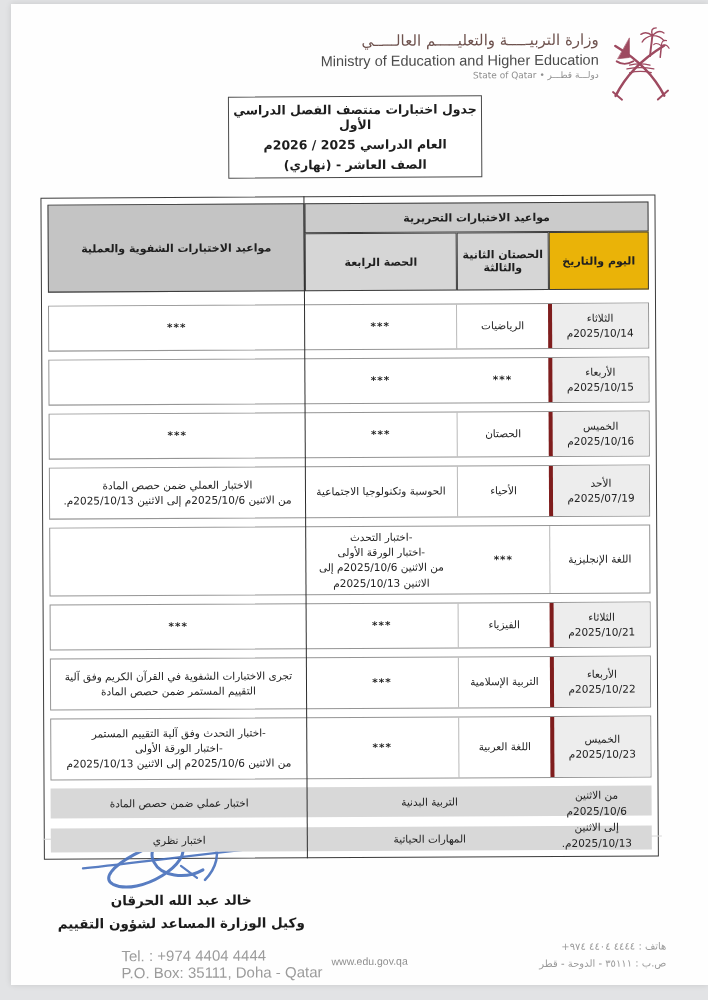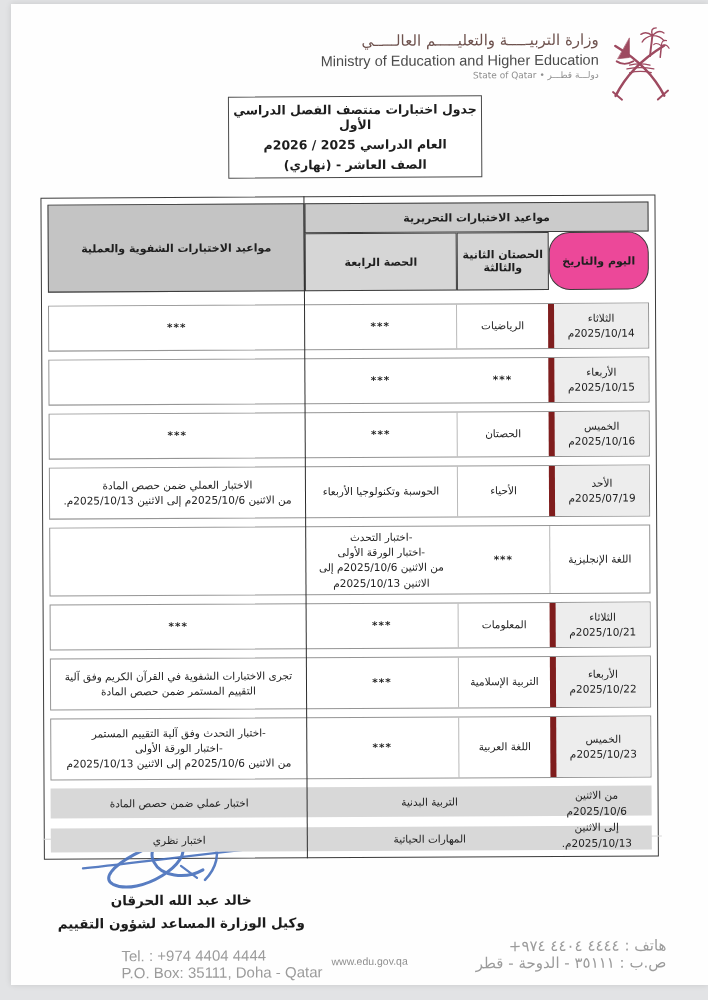--- a/index.html
+++ b/index.html
@@ -35,36 +35,36 @@
   .extable{
     position:absolute;left:31px;right:51px;top:192px;
     border:1.5px solid #3c3c3c;padding:6px;direction:rtl;background:#fff;
   }
   .vline{position:absolute;top:-1px;bottom:-1px;right:350px;width:1.5px;background:#2d2d2d;z-index:6;}
   .scanline{position:absolute;left:30px;right:48px;top:833px;height:1px;background:#d6d6d6;}
   .thead{display:grid;grid-template-columns:100px 92px 152px 1fr;margin-bottom:13px;}
   .th{border:1px solid #3c3c3c;display:flex;align-items:center;justify-content:center;
       text-align:center;font-size:11px;font-weight:600;color:#202020;padding:2px 4px;}
   .th-written{grid-column:1/4;height:24px;background:#cbcbcb;}
-  .th-day{grid-column:1;height:52px;background:#ec4899;border-radius:21px;}
+  .th-day{grid-column:1;height:52px;background:#eab308;}
   .th-sub{height:52px;background:#d6d6d6;}
   .th-oral{grid-column:4;grid-row:1/3;background:#c4c4c4;}
   .rows{}
   .row{
     display:grid;grid-template-columns:100px 92px 152px 1fr;
     border:1px solid #959595;margin-bottom:8px;background:#fff;
   }
   .row:nth-child(4){min-height:50px;} .row:nth-child(5){min-height:56px;}
   .row:nth-child(7){min-height:50px;} .row:nth-child(8){min-height:60px;}
   .row{min-height:44px;}
   .cell{
     display:flex;align-items:center;justify-content:center;text-align:center;
     font-size:10.5px;color:#222;padding:3px 4px;white-space:pre-line;line-height:1.45;
   }
-  .c-day{background:#ededed;border-left:6px solid #7f1d1d;font-size:10.5px;}
+  .c-day{background:#ededed;border-left:4px solid #7f1d1d;font-size:10.5px;}
   .c-subj{border-left:1px solid #b9b9b9;text-align:right;}
   .stars{letter-spacing:1px;font-weight:600;}
   
   .bottom{position:relative;height:64px;margin-top:2px;}
   .band{position:absolute;left:0;right:0;background:#d8d8d8;z-index:1;}
   .band1{top:0;height:30px;} .band2{bottom:0;height:24px;}
   .bgrid{position:relative;z-index:3;display:grid;height:100%;
          grid-template-columns:100px 244px 1fr;grid-template-rows:30px 10px 24px;}
   .b-date{grid-column:1;grid-row:1/4;font-size:10.5px;color:#222;line-height:16px;
           white-space:pre-line;text-align:center;padding-right:10px;padding-top:1px;}
@@ -74,21 +74,21 @@
   .b-s2{grid-column:2;grid-row:3;} .b-n2{grid-column:3;grid-row:3;}
   
   .sig{position:absolute;left:48px;top:815px;width:400px;height:84px;}
   .sigblock{position:absolute;left:28px;top:884px;width:280px;text-align:center;
             direction:rtl;color:#1c1c1c;font-weight:600;font-size:13.5px;line-height:23px;}
   
   .foot-en{position:absolute;left:108px;top:942px;font-size:15px;color:#9b9b9b;
            line-height:17px;font-family:"Liberation Sans","DejaVu Sans",sans-serif;}
   .foot-web{position:absolute;left:318px;top:951px;font-size:10.5px;color:#8e8e8e;
             font-family:"Liberation Sans","DejaVu Sans",sans-serif;}
-  .foot-ar{position:absolute;right:44px;top:935px;font-size:15px;color:#9b9b9b;
+  .foot-ar{position:absolute;right:44px;top:935px;font-size:10px;color:#9b9b9b;
            line-height:17px;direction:rtl;text-align:right;}
 </style>
 </head>
 <body>
 
 <div class="page">
 <div class="content">
 
   <div class="ministry">
     <div class="txt">
@@ -151,35 +151,35 @@
         <div class="cell c-day">الخميس
 2025/10/16م</div>
         <div class="cell c-subj">الحصتان</div>
         <div class="cell stars">***</div>
         <div class="cell stars">***</div>
       </div>
       <div class="row">
         <div class="cell c-day">الأحد
 2025/07/19م</div>
         <div class="cell c-subj">الأحياء</div>
-        <div class="cell">الحوسبة وتكنولوجيا الأربعاء</div>
+        <div class="cell">الحوسبة وتكنولوجيا الاجتماعية</div>
         <div class="cell">الاختبار العملي ضمن حصص المادة
 من الاثنين 2025/10/6م إلى الاثنين 2025/10/13م.</div>
       </div>
       <div class="row">
         <div class="cell c-subj">اللغة الإنجليزية</div>
         <div class="cell stars">***</div>
         <div class="cell">-اختبار التحدث
 -اختبار الورقة الأولى
 من الاثنين 2025/10/6م إلى الاثنين 2025/10/13م</div>
       </div>
       <div class="row">
         <div class="cell c-day">الثلاثاء
 2025/10/21م</div>
-        <div class="cell c-subj">المعلومات</div>
+        <div class="cell c-subj">الفيزياء</div>
         <div class="cell stars">***</div>
         <div class="cell stars">***</div>
       </div>
       <div class="row">
         <div class="cell c-day">الأربعاء
 2025/10/22م</div>
         <div class="cell c-subj">التربية الإسلامية</div>
         <div class="cell stars">***</div>
         <div class="cell">تجرى الاختبارات الشفوية في القرآن الكريم وفق آلية التقييم المستمر ضمن حصص المادة</div>
       </div>

